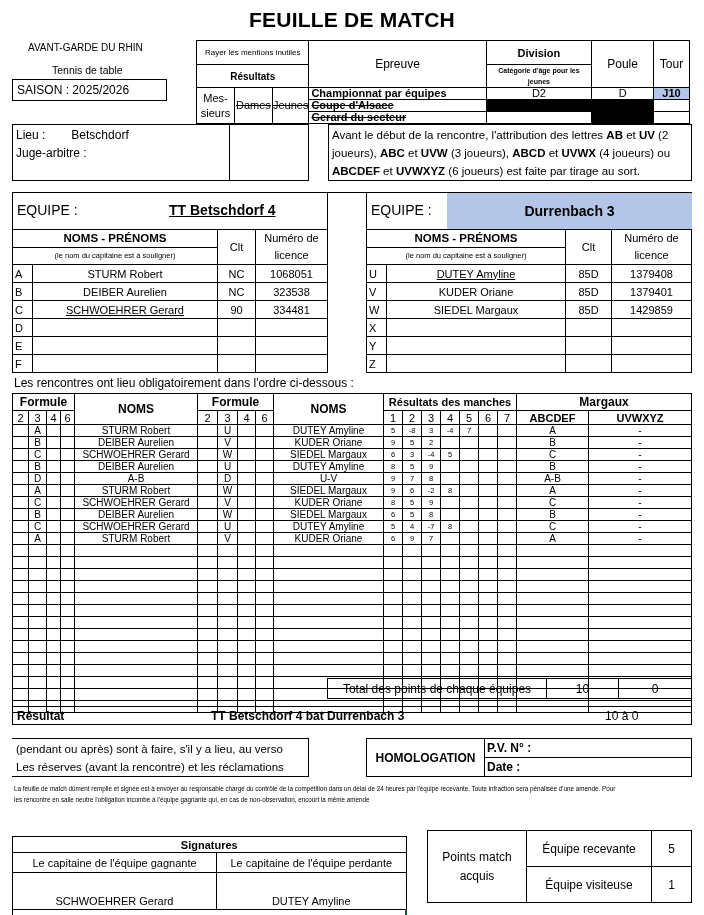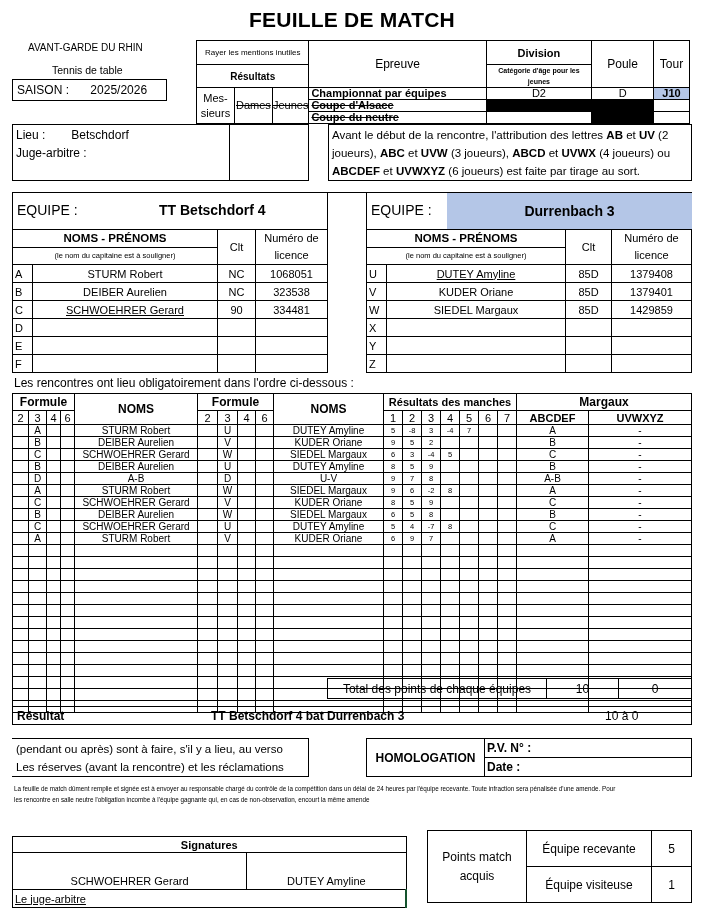--- a/index.html
+++ b/index.html
@@ -34,21 +34,21 @@
 </style>
 </head>
 <body>
 
 <div id="title" class="abs">FEUILLE DE MATCH</div>
 
 <div class="abs club" style="left:28px; top:42px;">AVANT-GARDE DU RHIN</div>
 <div class="abs" style="left:52px; top:64px; font-size:10.5px;">Tennis de table</div>
 <div class="abs b" style="left:12px; top:79px; width:155px; height:22px; font-size:12px; padding:3px 4px;">
   <span>SAISON :</span>
-  <span style="margin-left:18px;">2025/2026</span>
+  <span style="">2025/2026</span>
 </div>
 
 <table class="epreuve" style="left:196px; top:40px; width:494px;">
   <tbody>
       <tr>
     <td colspan="3" class="c" style="font-size:8px; line-height:10px; height:24px; width:112px;">Rayer les mentions inutiles</td>
     <td rowspan="2" class="c" style="font-size:12px; width:178px; border-bottom:none;">Epreuve</td>
     <td class="c bold" style="font-size:11px; width:106px; height:10px; line-height:10px;">Division</td>
     <td rowspan="2" class="c" style="font-size:12px; width:62px;">Poule</td>
     <td rowspan="2" class="c" style="font-size:12px; width:36px;">Tour</td>
@@ -66,21 +66,21 @@
     <td class="c">D</td>
     <td class="c bold blue">J10</td>
   </tr>
   <tr>
     <td class="bold strike">Coupe d'Alsace</td>
     <td class="black"></td>
     <td class="black"></td>
     <td></td>
   </tr>
   <tr>
-    <td class="bold strike">Coupe du neutre</td>
+    <td class="bold strike">Gerard du secteur</td>
     <td></td>
     <td class="black"></td>
     <td></td>
   </tr>
 </tbody>
   </table>
 
 <div class="abs" style="left:12px; top:124px; width:218px; height:56px; border-top:1px solid #000; border-right:1px solid #000; border-left:1px solid #000; font-size:12px; line-height:18px; padding:1px 3px;">
   <div><span>Lieu :</span><span style="margin-left:26px;">Betschdorf</span></div>
   <div><span>Juge-arbitre :</span></div>
@@ -88,21 +88,21 @@
 <div class="abs" style="left:12px; top:180px; width:297px; border-top:1px solid #000;"></div>
 <div class="abs" style="left:230px; top:124px; width:79px; border-top:1px solid #000;"></div>
 <div class="abs" style="left:308px; top:124px; height:57px; border-left:1px solid #000;"></div>
 
 <div class="abs" style="left:328px; top:124px; width:364px; height:57px; border-top:1px solid #000; border-right:1px solid #000; border-left:1px solid #000; border-bottom:1px solid #000; font-size:11.5px; line-height:18px; padding:1px 3px;">
   <span>Avant le début de la rencontre, l'attribution des lettres </span><b>AB</b><span> et </span><b>UV</b><span> (2 joueurs), </span><b>ABC</b><span> et </span><b>UVW</b><span> (3 joueurs), </span><b>ABCD</b><span> et </span><b>UVWX</b><span> (4 joueurs) ou </span><b>ABCDEF</b><span> et </span><b>UVWXYZ</b><span> (6 joueurs) est faite par tirage au sort.</span>
 </div>
 
 <div class="abs b" style="left:12px; top:192px; width:316px; height:38px; font-size:14px; padding:9px 4px;">
   <span>EQUIPE :</span>
-  <span class="bold" style="position:absolute; left:146px;">TT Betschdorf 4</span>
+  <span class="bold" style="position:absolute; left:156px;text-decoration:underline;">TT Betschdorf 4</span>
 </div>
 <table class="team" id="team-home" style="left:12px; top:229px; width:316px;">
   <tbody>
       <tr>
     <td colspan="2" class="c bold hdr" style="height:17px;">NOMS - PRÉNOMS</td>
     <td rowspan="2" class="c" style="width:38px;">Clt</td>
     <td rowspan="2" class="c" style="width:72px; line-height:17px;">Numéro de licence</td>
   </tr>
   <tr>
         <td colspan="2" class="c sub" style="height:17px;">(le nom du capitaine est à souligner)</td>
@@ -779,20 +779,24 @@
   <div>La feuille de match dûment remplie et signée est à envoyer au responsable chargé du contrôle de la compétition dans un délai de 24 heures par l'équipe recevante. Toute infraction sera pénalisée d'une amende. Pour</div>
   <div>les rencontre en salle neutre l'obligation incombe à l'équipe gagnante qui, en cas de non-observation, encourt la même amende</div>
 </div>
 
 <table class="sig" style="left:12px; top:836px; width:395px;">
   <tbody>
       <tr>
         <td colspan="2" class="c bold" style="height:16px;">Signatures</td>
       </tr>
   <tr>
+    <td class="c" style="height:20px; width:204px;">Le capitaine de l'équipe gagnante</td>
+    <td class="c">Le capitaine de l'équipe perdante</td>
+  </tr>
+  <tr>
     <td class="c" style="height:37px; vertical-align:bottom; padding-bottom:2px;">SCHWOEHRER Gerard</td>
     <td class="c" style="vertical-align:bottom; padding-bottom:2px;">DUTEY Amyline</td>
   </tr>
   <tr>
         <td colspan="2" style="height:18px; border-right:2px solid #14532d;text-decoration:underline;">Le juge-arbitre</td>
       </tr>
 </tbody>
   </table>
 
 <table style="left:427px; top:830px; width:265px;">

